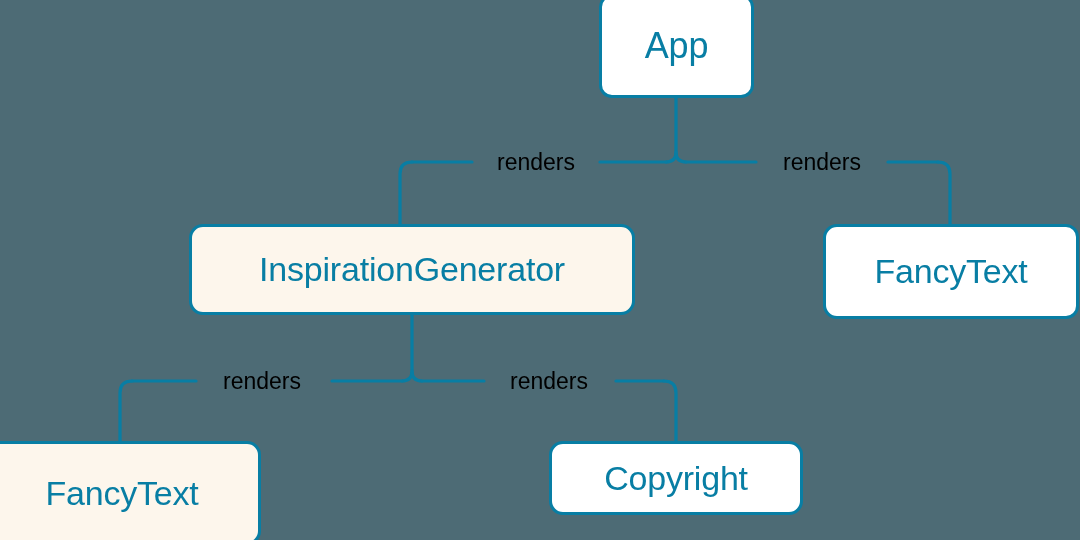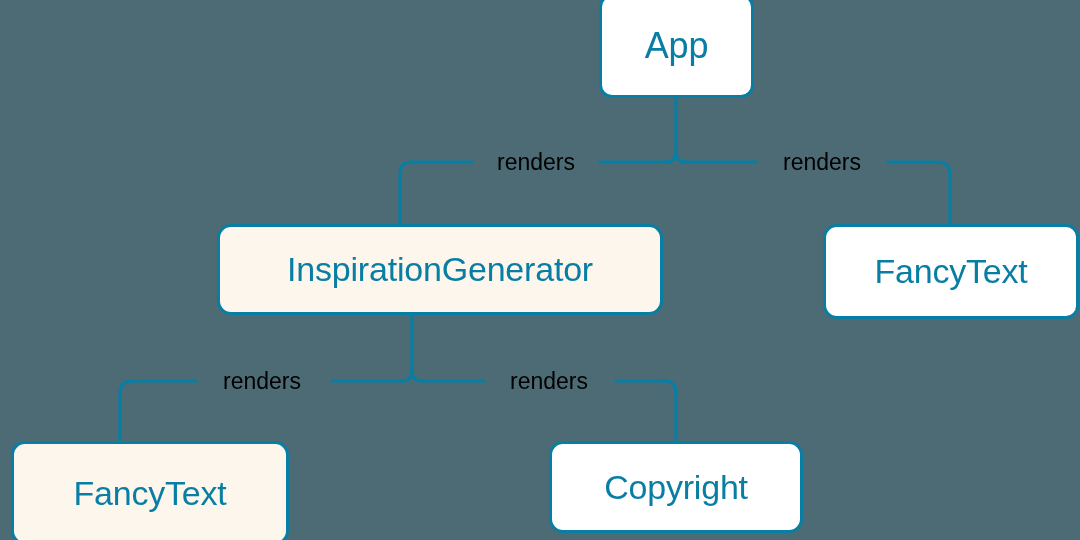--- a/index.html
+++ b/index.html
@@ -36,28 +36,28 @@
     display: flex;
     align-items: center;
     justify-content: center;
     color: #087ea4;
     font-family: "Liberation Sans", sans-serif;
     font-weight: 400;
     letter-spacing: -0.2px;
     white-space: nowrap;
   }
   .node.fill-white { background: #ffffff; }
-  .node.fill-cream { background: #fdf6ec; margin-left: 28px; }
+  .node.fill-cream { background: #fdf6ec; }
 
   
   #node-app        { left: 599px; top: -6px;  width: 155px; height: 104px; font-size: 36px; border-radius: 13px; }
   #node-inspgen    { left: 189px; top: 224px; width: 446px; height: 91px;  font-size: 34px; }
   #node-fancy-r    { left: 823px; top: 224px; width: 256px; height: 95px;  font-size: 34px; border-top-right-radius: 13px; border-bottom-right-radius: 13px; }
   #node-fancy-bl   { left: -17px; top: 441px; width: 278px; height: 104px; font-size: 34px; }
-  #node-copyright  { left: 549px; top: 441px; width: 254px; height: 92px;  font-size: 34px; }
+  #node-copyright  { left: 549px; top: 441px; width: 254px; height: 74px;  font-size: 34px; }
 
   .edge-label {
     position: absolute;
     color: #000000;
     font-family: "Liberation Sans", sans-serif;
     font-size: 23px;
     font-weight: 400;
     letter-spacing: 0px;
     white-space: nowrap;
     transform: translate(-50%, -50%);

